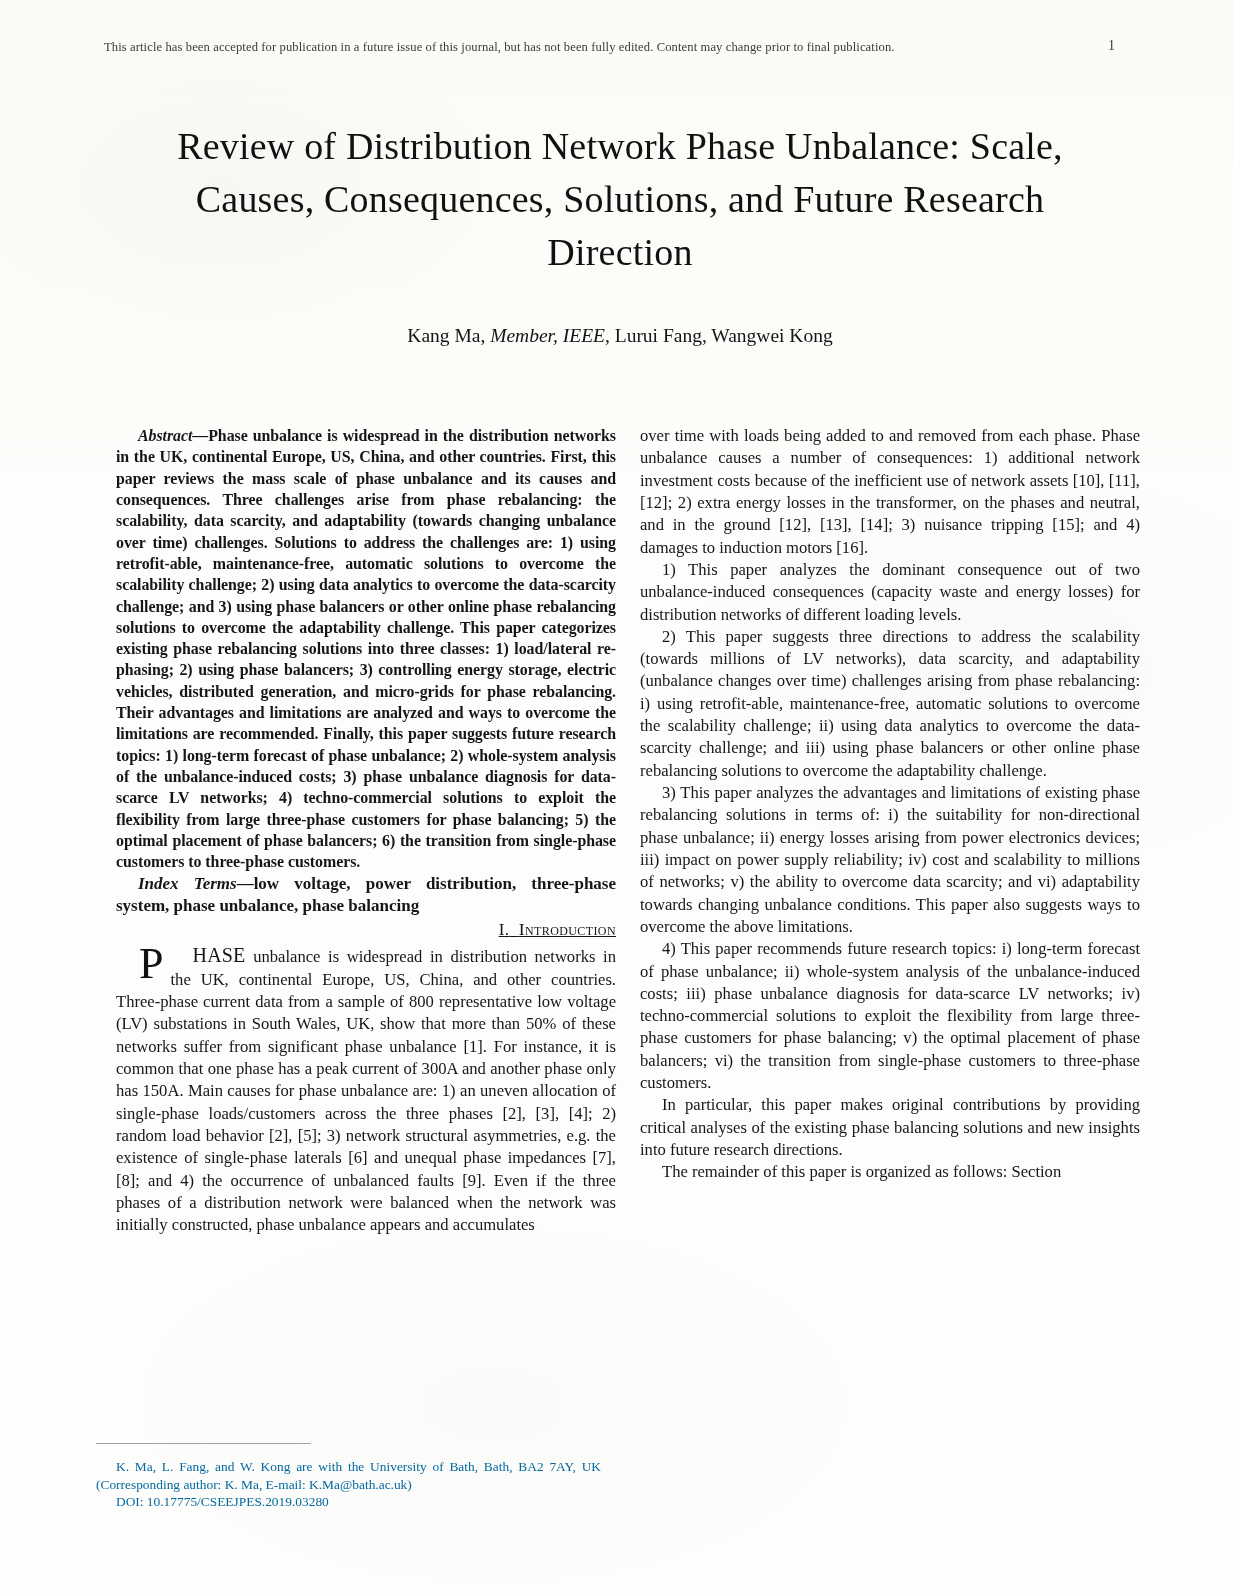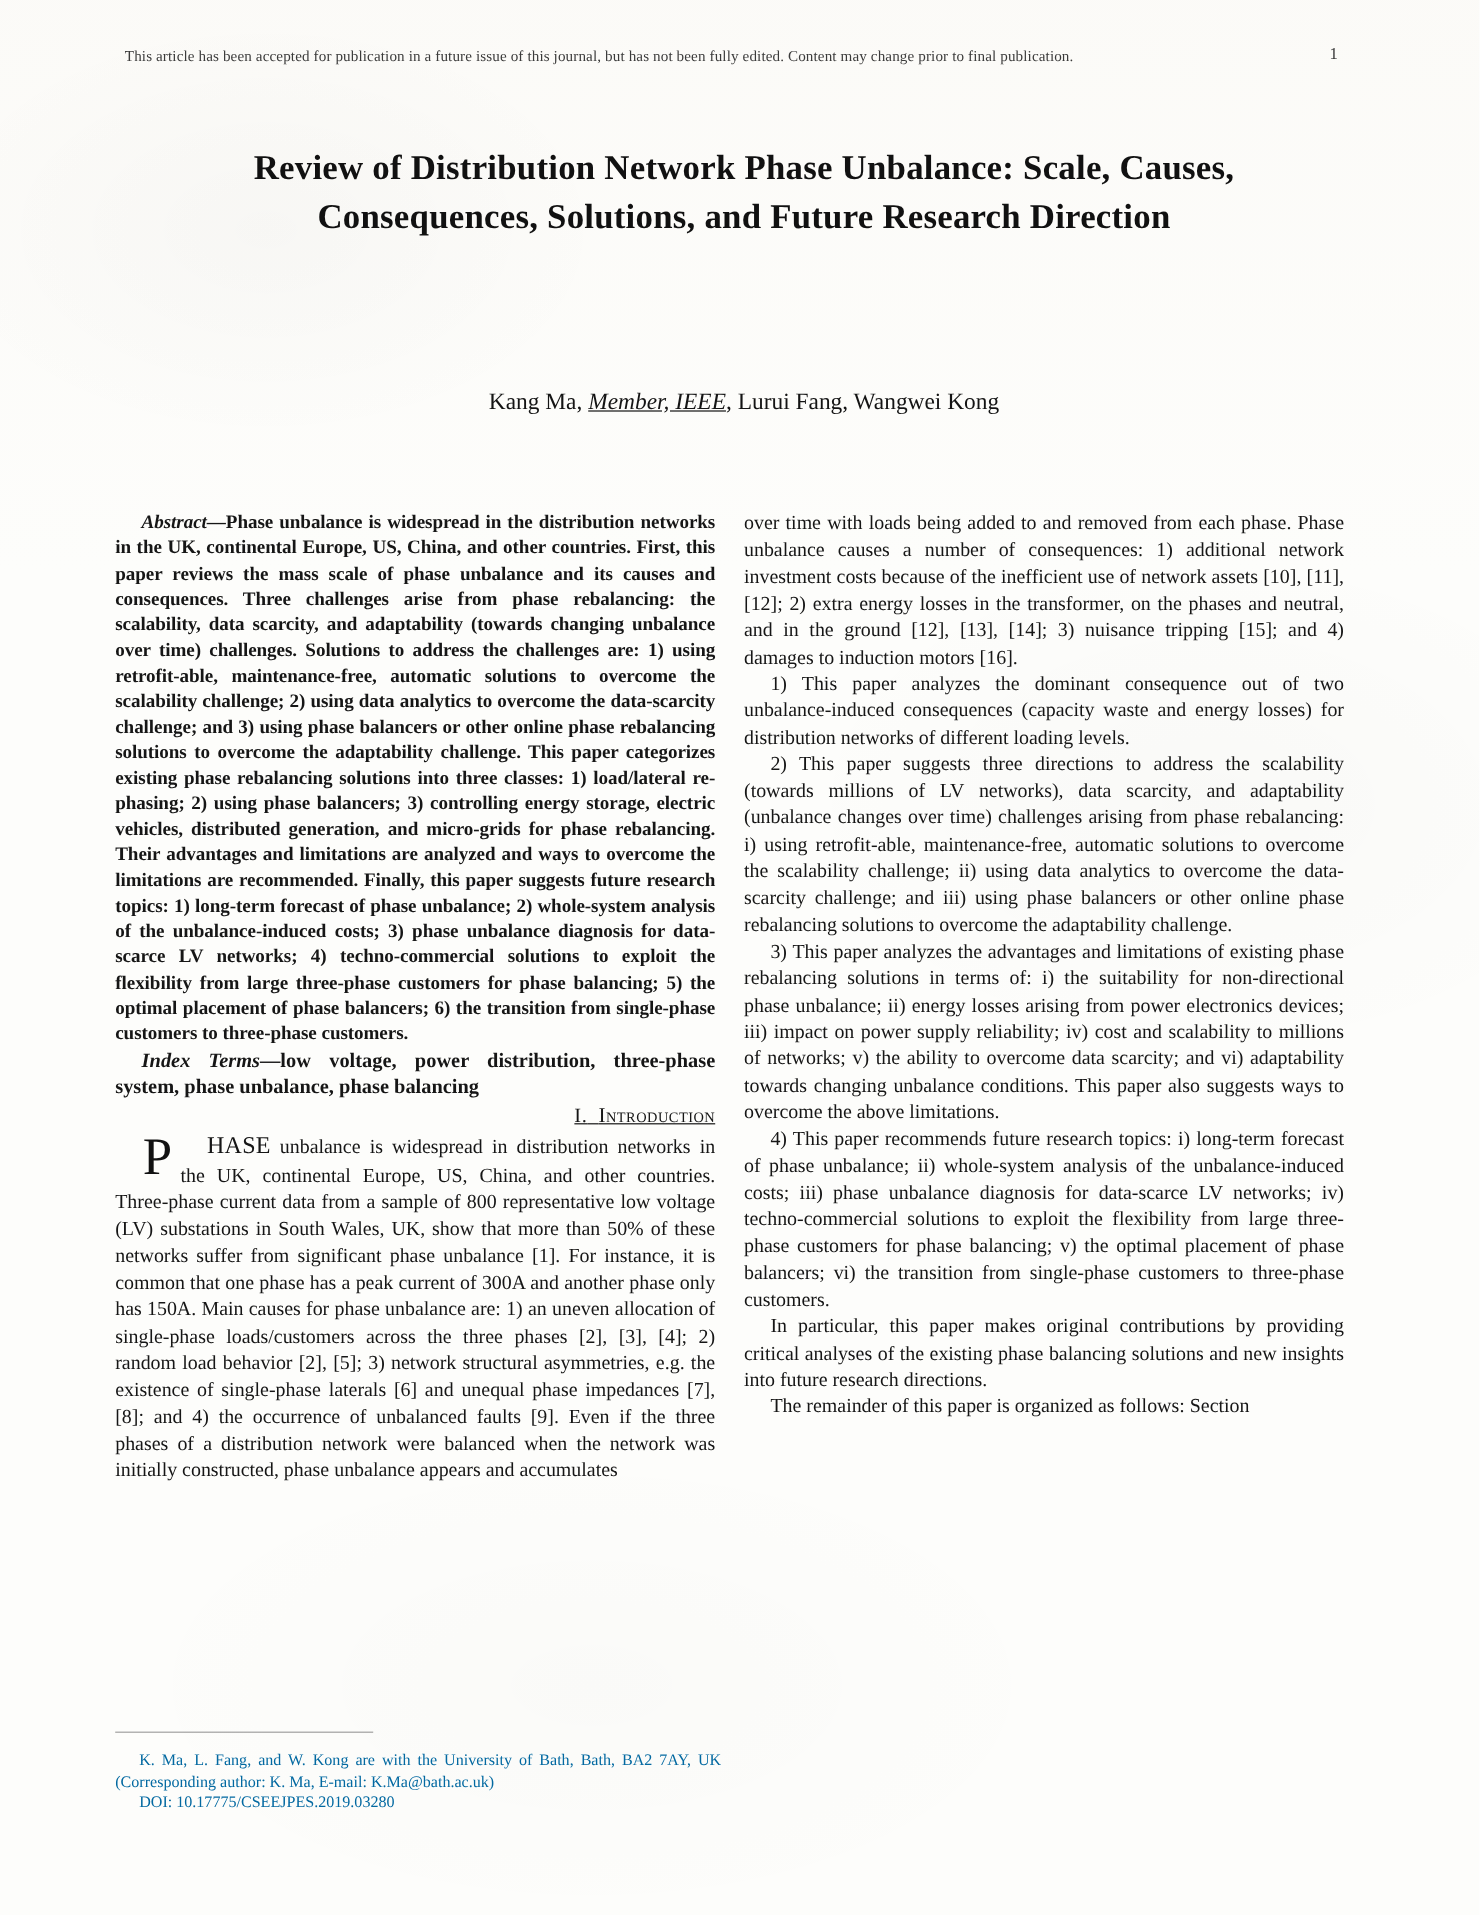--- a/index.html
+++ b/index.html
@@ -60,46 +60,47 @@
     color: #3a3a3a;
   }
 
   
   .title {
     position: absolute;
     left: 160px;
     top: 120px;
     width: 920px;
     text-align: center;
-    font-size: 29px;
+    font-size: 38px;
     line-height: 1.40;
-    font-weight: 700;
+    font-weight: 400;
     color: #111;
     letter-spacing: 0.2px;
   }
   .authors {
     position: absolute;
     left: 160px;
     top: 325px;
     width: 920px;
     text-align: center;
     font-size: 19.5px;
     color: #141414;
   }
-  .authors .it { font-style: italic; text-decoration: underline; }
+  .authors .it { font-style: italic; }
 
   
   .col {
     position: absolute;
     top: 425px;
     width: 500px;
     font-size: 16.6px;
     line-height: 1.345;
     text-align: justify;
     color: #161616;
+    margin-left: 20px;
   }
   .col-left  { left: 96px;  }
   .col-right { left: 620px; }
 
   .col p {
     margin: 0;
     text-indent: 22px;
   }
   .col p.noindent { text-indent: 0; }
 

